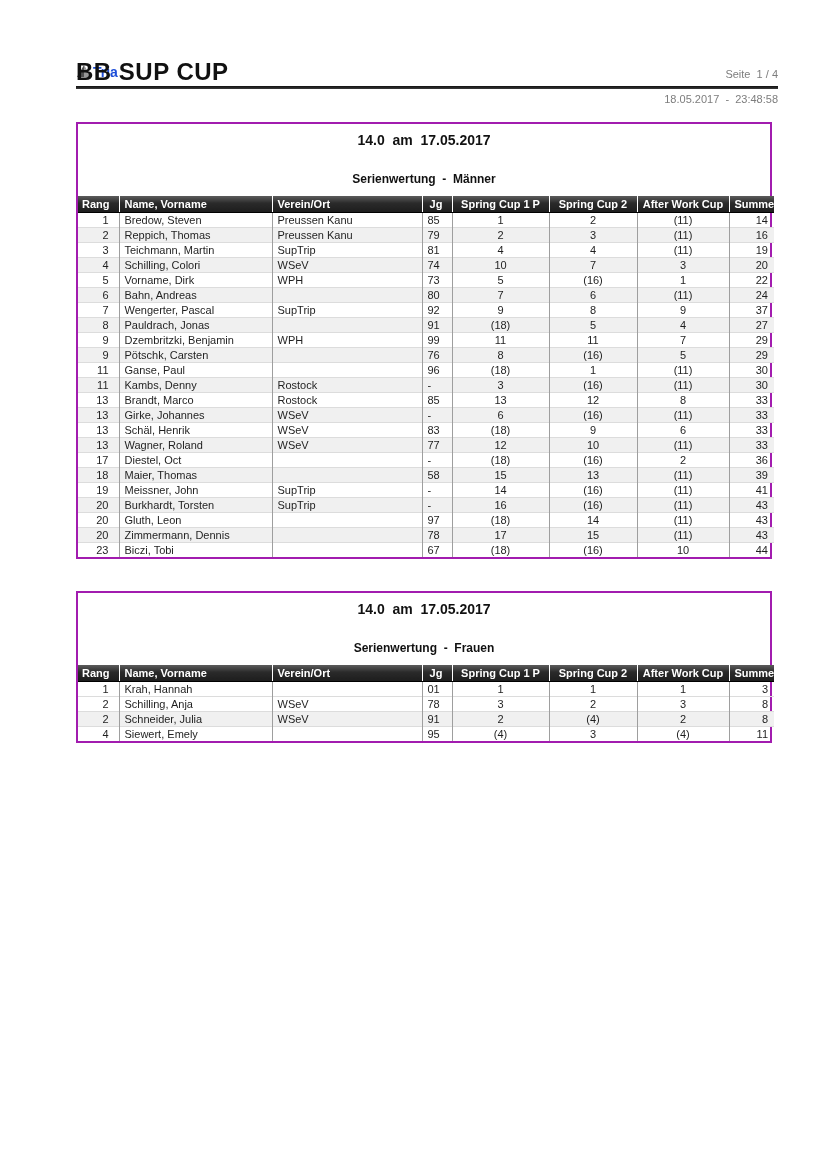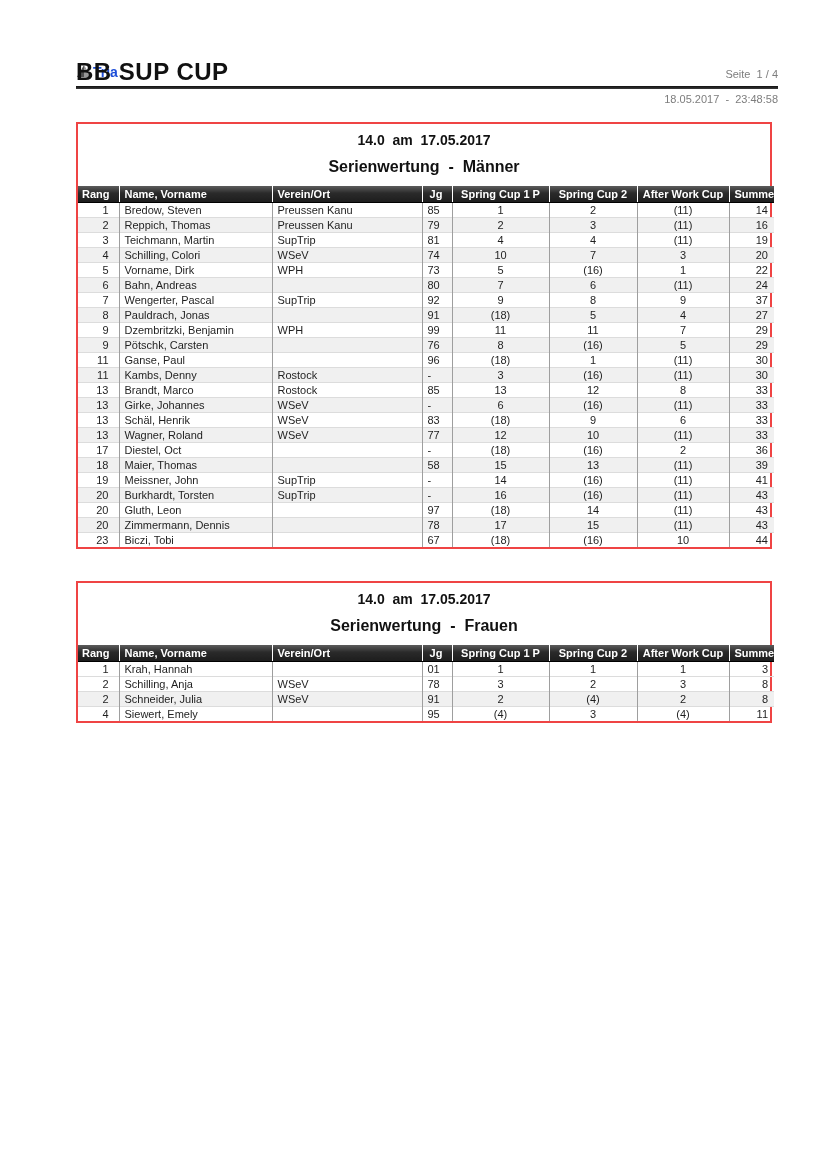--- a/index.html
+++ b/index.html
@@ -20,24 +20,24 @@
   .main-title { position:absolute; left:0; right:0; top:58px; text-align:left;
                 font-size:24px; font-weight:bold; letter-spacing:0.5px; color:#111; }
   .page-num { position:absolute; right:0; top:68px; font-size:11px; color:#7d7d7d; white-space:pre; }
   .rule { position:absolute; left:0; top:86px; width:702px; height:3px;
           background:linear-gradient(#111,#3a3a3a); }
   .timestamp { position:absolute; right:0; top:93px; font-size:11px; color:#7d7d7d; white-space:pre; }
 
   
   .tables { position:absolute; left:0; top:122px; width:696px;
             display:flex; flex-direction:column; gap:32px; }
-  .res-table { width:696px; border:2px solid #ef4444; background:#fff; }
+  .res-table { width:696px; border:2px solid #a21caf; background:#fff; }
   .titlebox { text-align:center; padding:8px 0 10px; }
   .event-title { font-size:14px; font-weight:bold; white-space:pre; color:#111; }
-  .section-title { font-size:16px; font-weight:bold; white-space:pre; margin-top:10px; color:#111; }
+  .section-title { font-size:12px; font-weight:bold; white-space:pre; margin-top:24px; color:#111; }
 
   table { border-collapse:collapse; width:100%; table-layout:fixed; font-size:11px; }
   thead th {
     background:linear-gradient(#5c5c5c 0%, #2a2a2a 45%, #1d1d1d 100%);
     color:#fff; height:16px; font-weight:bold; padding:0 5px;
     border-bottom:1px solid #000; overflow:hidden; white-space:nowrap;
   }
   thead th + th { border-left:1px solid rgba(255,255,255,0.22); }
   tbody td {
     height:15px; padding:0 5px; border-left:1px solid #9e9e9e;

